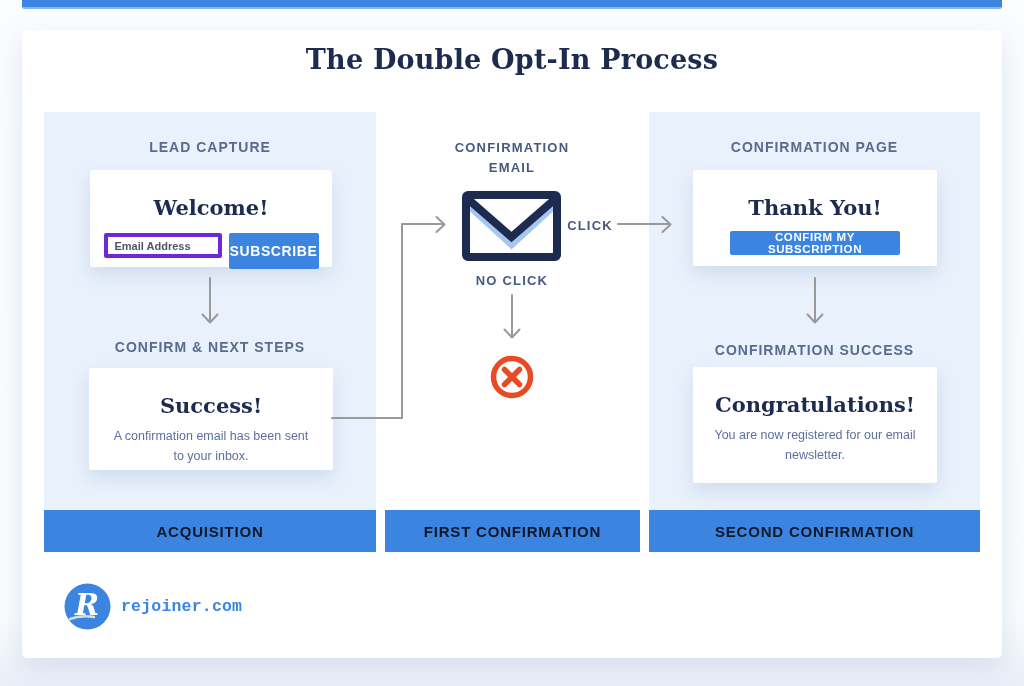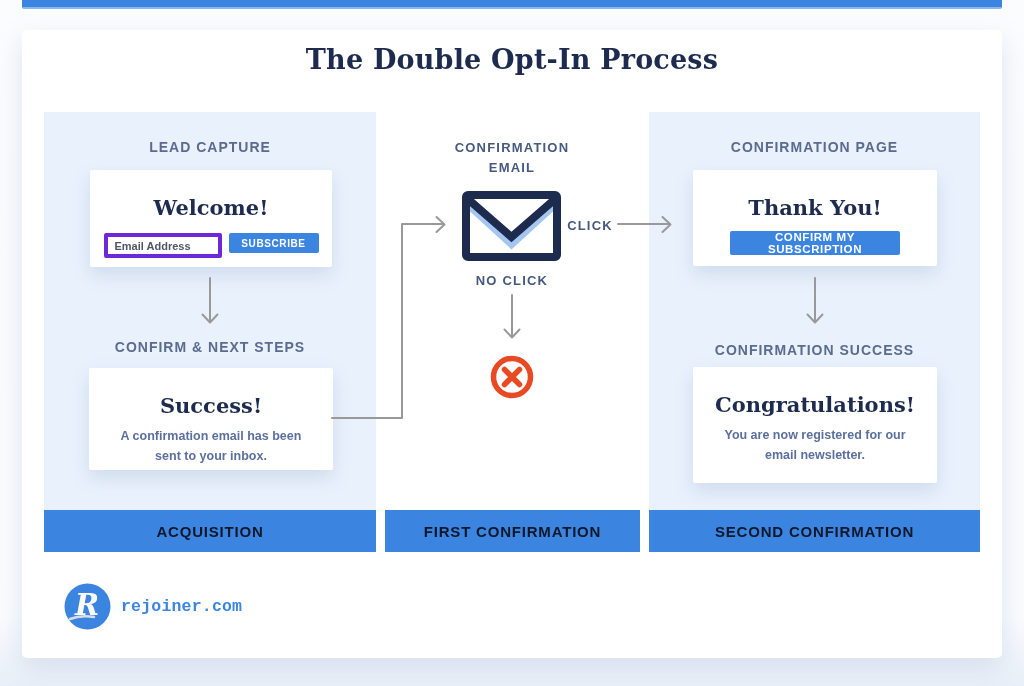--- a/index.html
+++ b/index.html
@@ -36,36 +36,36 @@
   .card {
     position:absolute; background:#ffffff; border-radius:2px;
     box-shadow:0 8px 18px rgba(120,145,185,0.22);
     text-align:center;
   }
   .card-title {
     font-family:"DejaVu Serif", serif; font-weight:bold; font-size:21px;
     color:#1c2b4e; margin-top:25px;
   }
   .card-body {
-    width:206px; margin:8px auto 0 auto; font-size:12.5px; font-weight:bold;
+    width:206px; margin:8px auto 0 auto; font-size:12.5px; font-weight:normal;
     color:#5c709e; line-height:1.6;
   }
   .form-row { display:flex; justify-content:center; gap:7px; margin-top:13px; }
   .email-input {
     width:118px; height:25px; border:4px solid #6d28d9; border-radius:2px;
     font-family:"Liberation Sans", sans-serif; font-size:11px; padding:0 7px;
     color:#4e5668; outline:none; background:#fff;
   }
   .email-input::placeholder { color:#4e5668; font-weight:bold; opacity:1; }
   .btn {
     border:none; border-radius:2px; background:#3b85e0; color:#ffffff;
     font-family:"Liberation Sans", sans-serif; font-weight:bold;
     letter-spacing:0.6px; cursor:pointer;
   }
-  .subscribe-btn { width:90px; height:20px; font-size:10px; }
+  .subscribe-btn { width:90px; height:36px; font-size:14px; }
   .confirm-btn  { width:170px; height:24px; font-size:11.5px; margin-top:11px; }
   .mid-label {
     position:absolute; text-align:center; font-size:13px; font-weight:bold;
     color:#46597e; letter-spacing:1.2px; line-height:1.55;
   }
   .footer-bar {
     position:absolute; top:510px; height:42px; background:#3b85e0;
     display:flex; align-items:center; justify-content:center;
     color:#0f172a; font-size:15px; font-weight:bold; letter-spacing:0.8px;
   }

